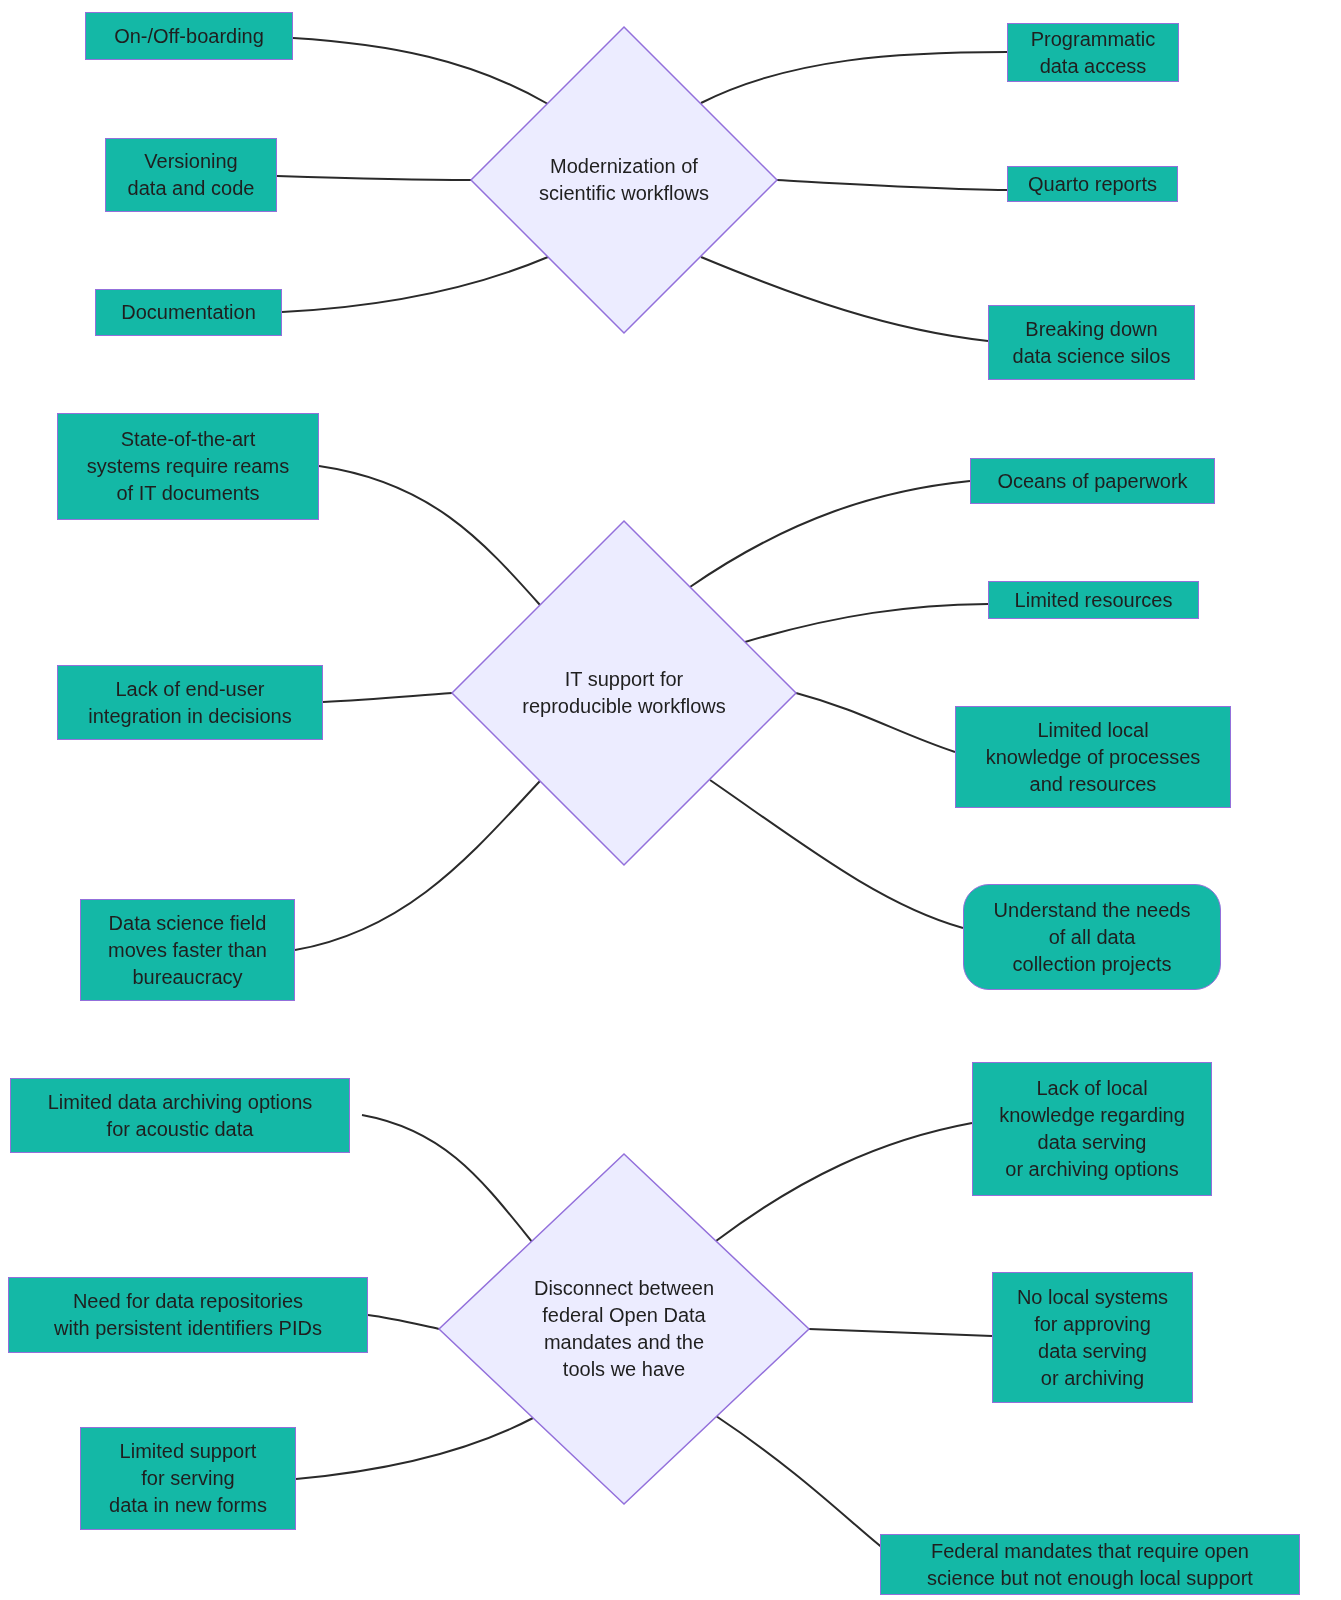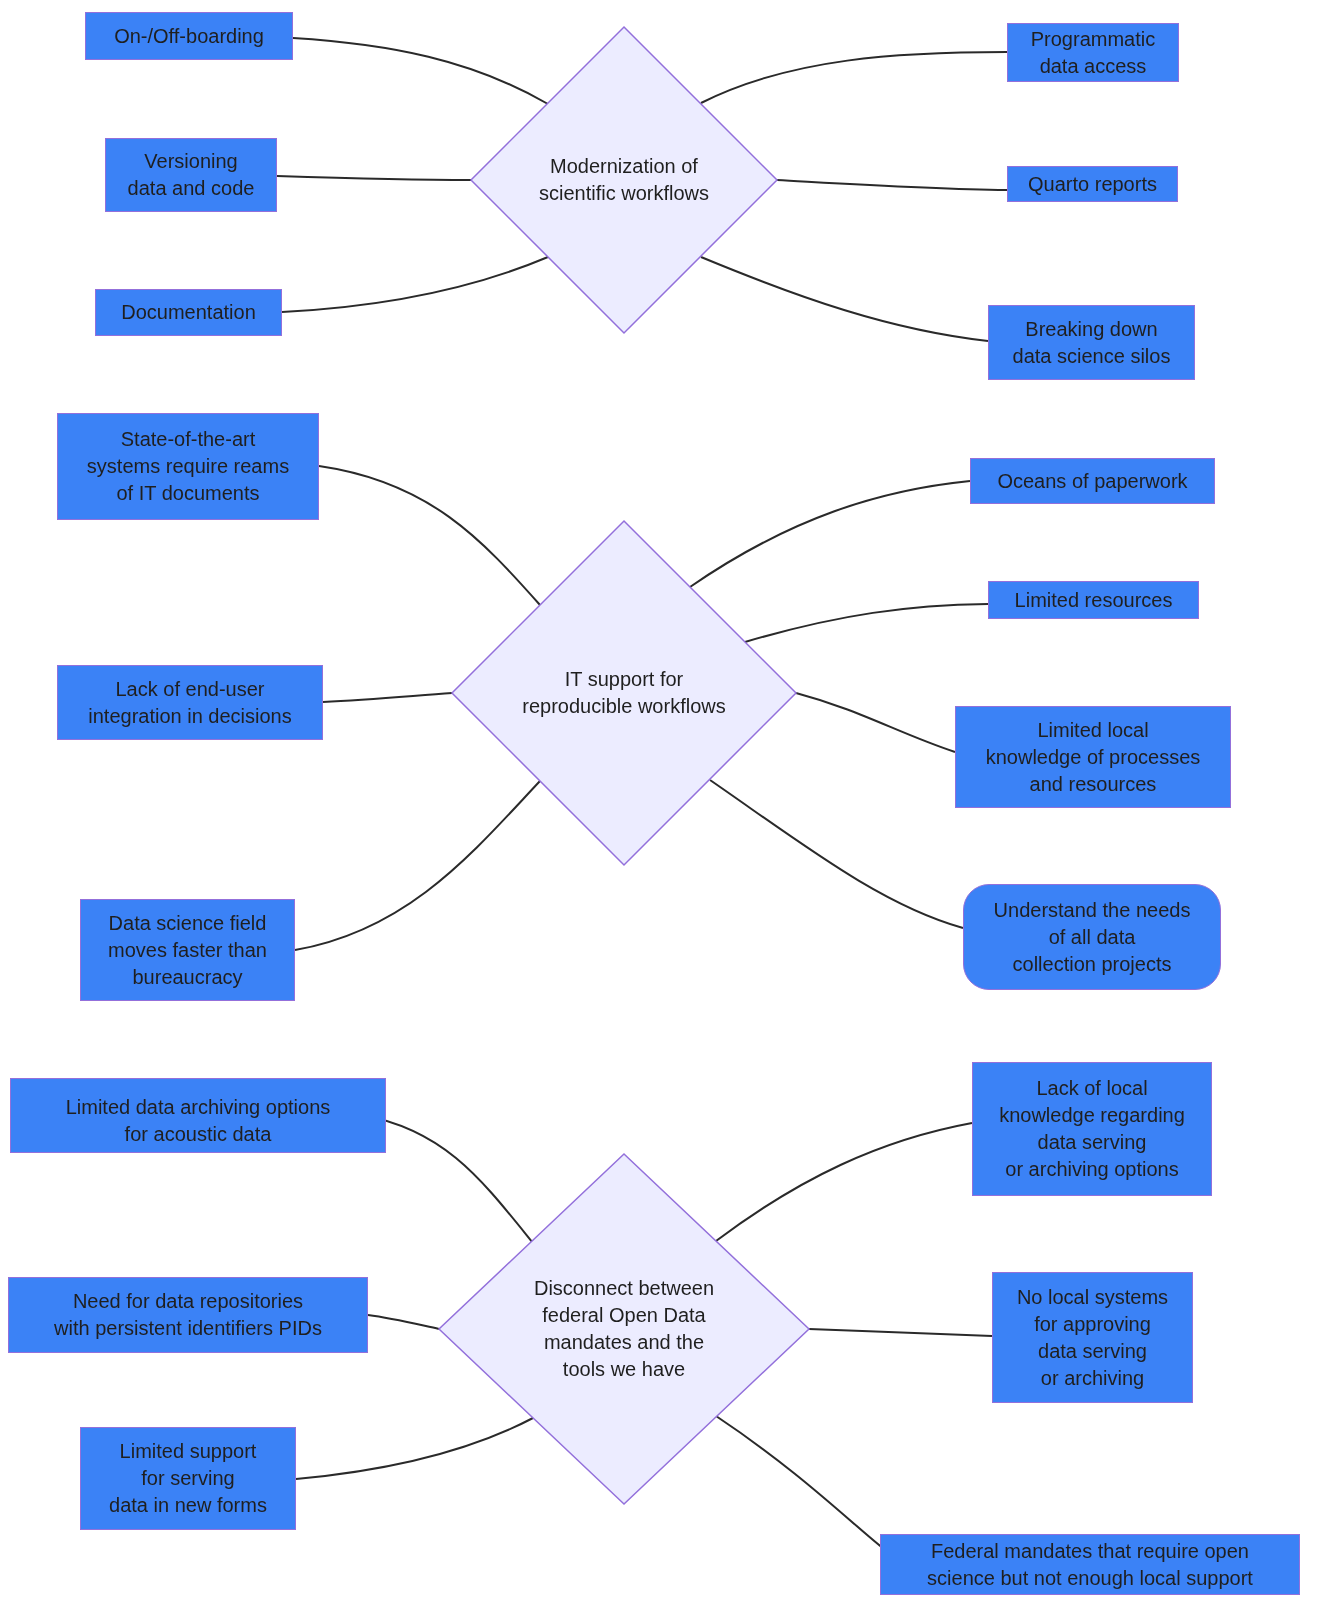--- a/index.html
+++ b/index.html
@@ -22,21 +22,21 @@
     stroke-width: 2;
   }
   svg.edges polygon.diamond {
     fill: #ECECFF;
     stroke: #9370DB;
     stroke-width: 1.5;
   }
   .node {
     position: absolute;
     box-sizing: border-box;
-    background: #3b82f6;
+    background: #14b8a6;
     border: 1.5px solid #9370DB;
     display: flex;
     align-items: center;
     justify-content: center;
     text-align: center;
     color: #1f1f1f;
     font-size: 20px;
     line-height: 27px;
     white-space: pre-line;
     padding: 4px 8px;
@@ -138,21 +138,21 @@
     <span>Limited local
 knowledge of processes
 and resources</span>
   </div>
   <div class="node" style="left:963px; top:884px; width:258px; height:106px;border-radius:26px;">
     <span>Understand the needs
 of all data
 collection projects</span>
   </div>
 
-  <div class="node" style="left:10px; top:1078px; width:376px; height:75px;align-items:flex-end;">
+  <div class="node" style="left:10px; top:1078px; width:340px; height:75px;">
     <span>Limited data archiving options
 for acoustic data</span>
   </div>
   <div class="node" style="left:8px; top:1277px; width:360px; height:76px;">
     <span>Need for data repositories
 with persistent identifiers PIDs</span>
   </div>
   <div class="node" style="left:80px; top:1427px; width:216px; height:103px;">
     <span>Limited support
 for serving

